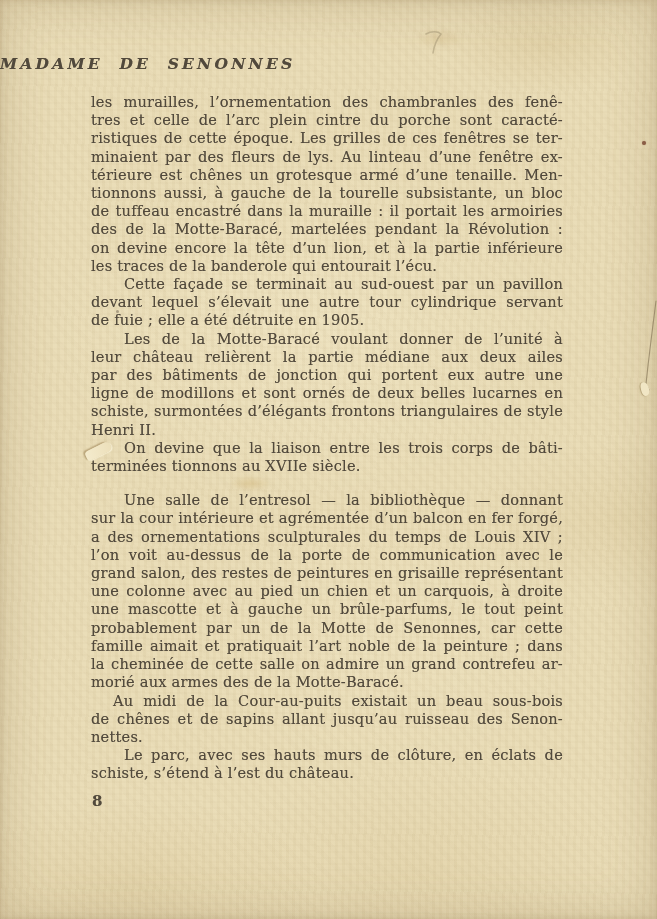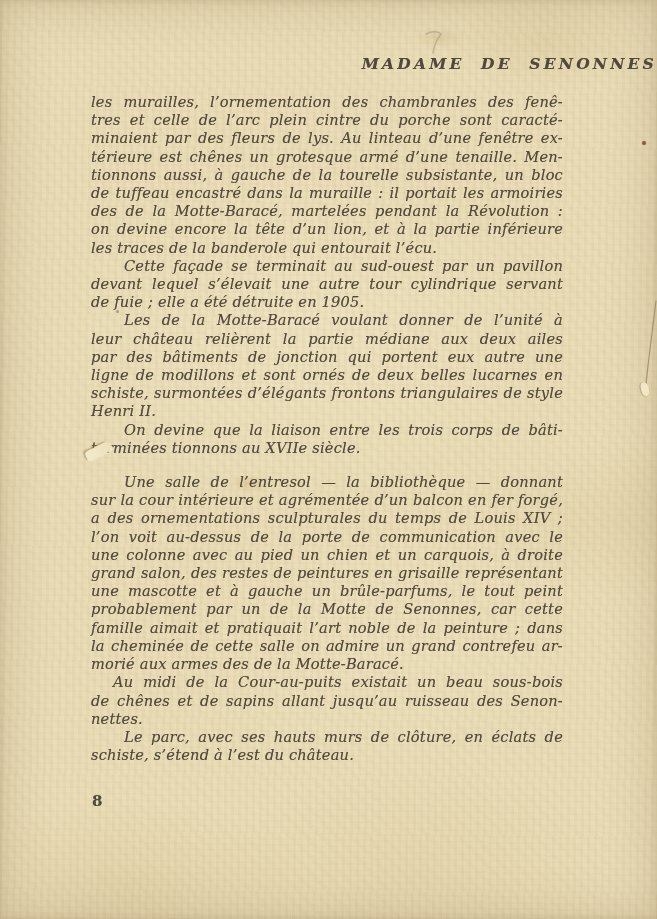--- a/index.html
+++ b/index.html
@@ -28,36 +28,36 @@
   
   .page::before{
     content:"";position:absolute;inset:0;pointer-events:none;z-index:1;
     background:
       repeating-linear-gradient(91deg, rgba(145,120,75,.040) 0 3px, rgba(255,250,230,.035) 3px 7px),
       repeating-linear-gradient(1deg, rgba(145,120,75,.030) 0 2px, transparent 2px 6px),
       repeating-linear-gradient(46deg, rgba(145,120,75,.022) 0 5px, transparent 5px 11px);
   }
   .title{
     position:absolute;top:56px;left:0;width:657px;z-index:2;
-    text-align:right;
+    text-align:left;
     font-style:italic;font-weight:bold;
     font-size:15.5px;line-height:16px;
     letter-spacing:3.2px;word-spacing:8px;
     color:var(--ink);
     text-shadow:0 0 .5px rgba(80,70,55,.55);
   }
   .text-block{
     position:absolute;left:91px;top:93px;width:472px;z-index:2;
     font-size:14.6px;line-height:18.2px;
     letter-spacing:.2px;
     color:var(--ink);
     text-shadow:0 0 .4px rgba(80,70,55,.5);
   }
   .para{margin:0;padding:0;}
-  .line{text-align:justify;text-align-last:justify;font-style:italic;}
+  .line{text-align:justify;text-align-last:justify;}
   .line.last{text-align-last:left;}
   .page-number{
     position:absolute;left:92px;top:792px;z-index:2;
     font-size:15px;font-weight:bold;color:var(--ink);
     text-shadow:0 0 .4px rgba(80,70,55,.5);
   }
   
   .artifact{position:absolute;pointer-events:none;}
   .stain-chip{
     left:85px;top:446px;width:27px;height:10px;z-index:3;
@@ -101,20 +101,21 @@
 <body>
 
 <div class="page">
 
   <div class="title">MADAME DE SENONNES</div>
 
   <div class="text-block">
       <div class="para">
         <div class="line">les murailles, l’ornementation des chambranles des fenê-</div>
         <div class="line">tres et celle de l’arc plein cintre du porche sont caracté-</div>
+        <div class="line">ristiques de cette époque. Les grilles de ces fenêtres se ter-</div>
         <div class="line">minaient par des fleurs de lys. Au linteau d’une fenêtre ex-</div>
         <div class="line">térieure est chênes un grotesque armé d’une tenaille. Men-</div>
         <div class="line">tionnons aussi, à gauche de la tourelle subsistante, un bloc</div>
         <div class="line">de tuffeau encastré dans la muraille : il portait les armoiries</div>
         <div class="line">des de la Motte-Baracé, martelées pendant la Révolution :</div>
         <div class="line">on devine encore la tête d’un lion, et à la partie inférieure</div>
         <div class="line last">les traces de la banderole qui entourait l’écu.</div>
       </div>
       <div class="para">
         <div class="line" style="text-indent: 33px;">Cette façade se terminait au sud-ouest par un pavillon</div>
@@ -131,22 +132,22 @@
       </div>
       <div class="para">
         <div class="line" style="text-indent: 33px;">On devine que la liaison entre les trois corps de bâti-</div>
         <div class="line last">terminées tionnons au XVIIe siècle.</div>
       </div>
       <div class="para">
         <div class="line" style="text-indent: 33px; margin-top: 16px;">Une salle de l’entresol — la bibliothèque — donnant</div>
         <div class="line">sur la cour intérieure et agrémentée d’un balcon en fer forgé,</div>
         <div class="line">a des ornementations sculpturales du temps de Louis XIV ;</div>
         <div class="line">l’on voit au-dessus de la porte de communication avec le</div>
+        <div class="line">grand salon, des restes de peintures en grisaille représentant</div>
         <div class="line">une colonne avec au pied un chien et un carquois, à droite</div>
-        <div class="line">grand salon, des restes de peintures en grisaille représentant</div>
         <div class="line">une mascotte et à gauche un brûle-parfums, le tout peint</div>
         <div class="line">probablement par un de la Motte de Senonnes, car cette</div>
         <div class="line">famille aimait et pratiquait l’art noble de la peinture ; dans</div>
         <div class="line">la cheminée de cette salle on admire un grand contrefeu ar-</div>
         <div class="line last">morié aux armes des de la Motte-Baracé.</div>
       </div>
       <div class="para">
         <div class="line" style="text-indent: 22px;">Au midi de la Cour-au-puits existait un beau sous-bois</div>
         <div class="line">de chênes et de sapins allant jusqu’au ruisseau des Senon-</div>
         <div class="line last">nettes.</div>

